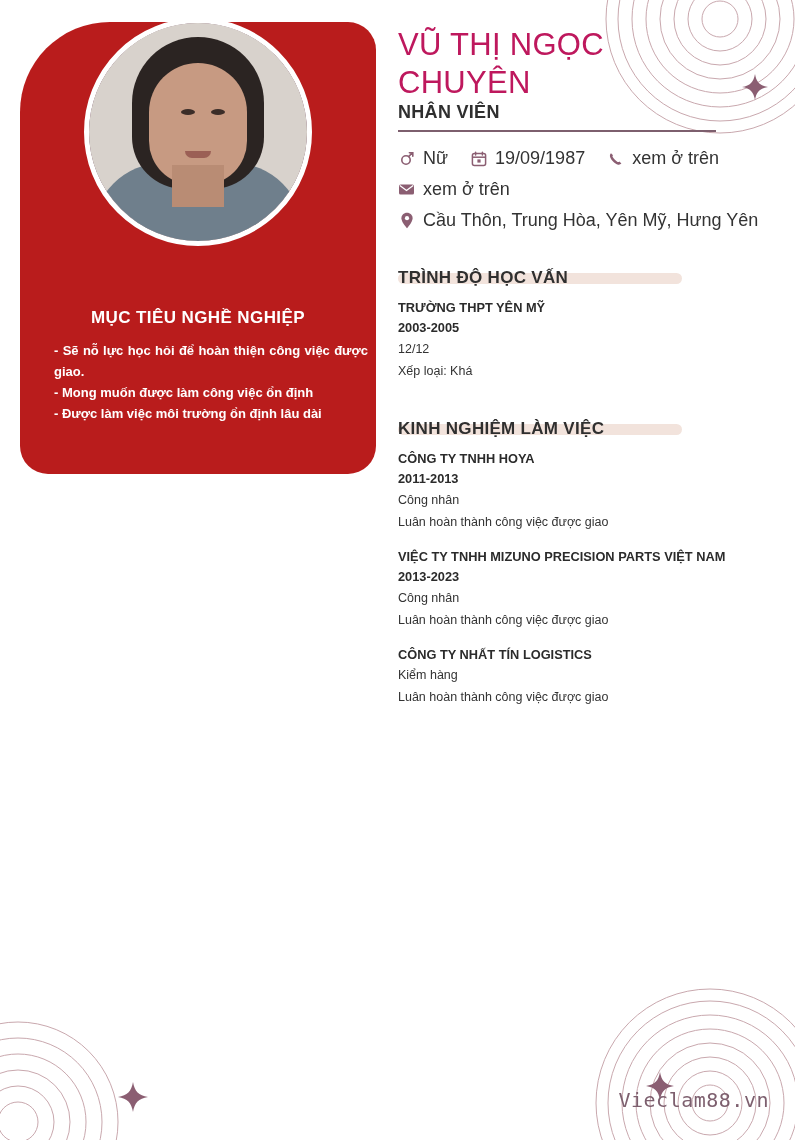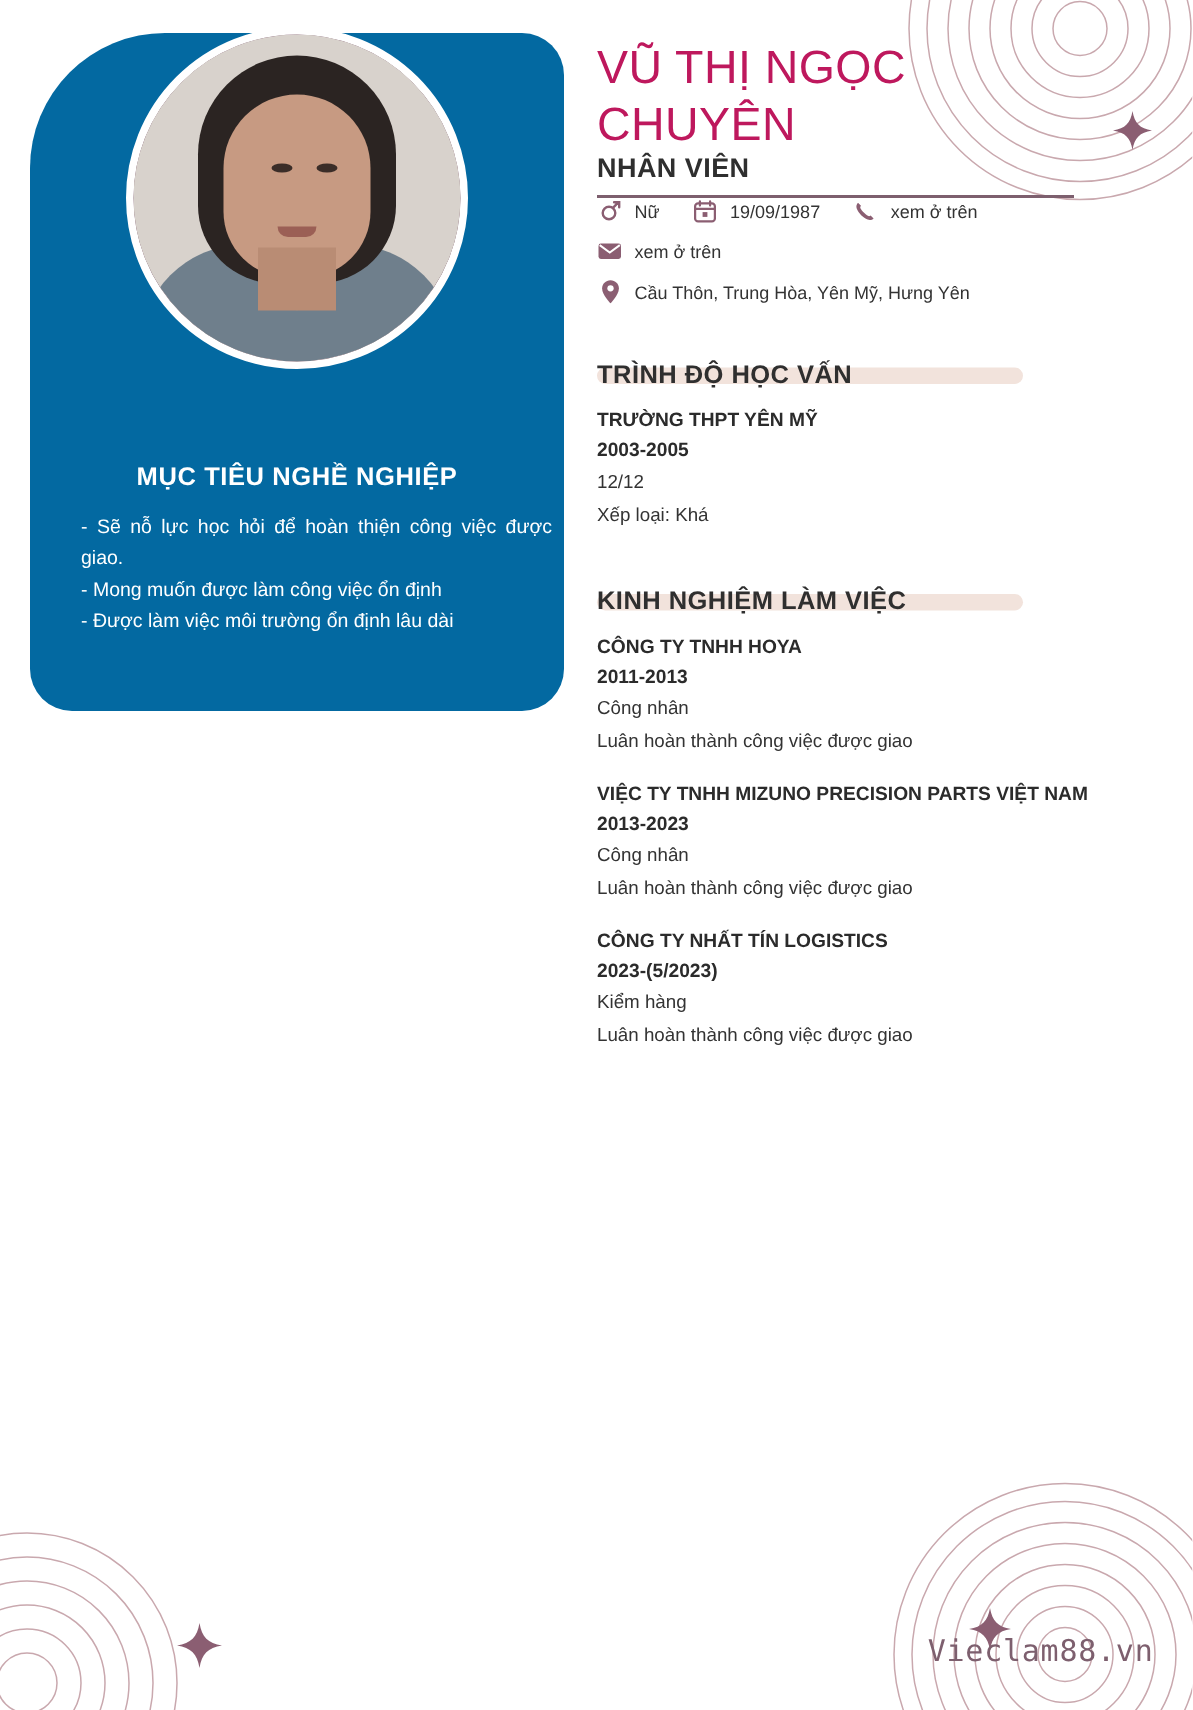--- a/index.html
+++ b/index.html
@@ -38,21 +38,21 @@
   
   .sparkle { position: absolute; pointer-events: none; }
 
   
   .left-card {
     position: absolute;
     left: 20px;
     top: 22px;
     width: 356px;
     height: 452px;
-    background: #0369a1;
+    background: #b91c1c;
     border-radius: 28px 28px 28px 28px;
     border-top-left-radius: 90px;
     color: #fff;
   }
   .photo-wrap {
     position: absolute;
     left: 50%;
     transform: translateX(-50%);
     top: -4px;
     width: 228px;
@@ -137,20 +137,21 @@
     letter-spacing: .4px;
   }
   .left-body {
     position: absolute;
     top: 318px;
     left: 34px;
     right: 8px;
     font-size: 13px;
     line-height: 21px;
     text-align: justify;
+    font-weight: bold;
   }
   .left-body p { margin: 0; }
   .left-regards {
     margin-top: 6px;
     text-align: right;
     padding-right: 60px;
   }
 
   
   .right {
@@ -175,21 +176,22 @@
     color: #2f2f2f;
   }
   .rule {
     margin-top: 7px;
     width: 318px;
     height: 2px;
     background: #7d5f6e;
   }
 
   .contacts {
-    font-size: 12px;
+    margin-top: 16px;
+    font-size: 18px;
     color: #333;
   }
   .crow {
     display: flex;
     align-items: center;
     margin-bottom: 10px;
     flex-wrap: nowrap;
   }
   .citem {
     display: flex;
@@ -454,21 +456,20 @@
 
       <div class="entry">
         <div class="org">VIỆC TY TNHH MIZUNO PRECISION PARTS VIỆT NAM</div>
         <div class="yr">2013-2023</div>
         <div class="ln">Công nhân</div>
         <div class="ln">Luân hoàn thành công việc được giao</div>
       </div>
 
       <div class="entry">
         <div class="org">CÔNG TY NHẤT TÍN LOGISTICS</div>
-        <div class="yr">2023-(5/2023)</div>
         <div class="ln">Kiểm hàng</div>
         <div class="ln">Luân hoàn thành công việc được giao</div>
       </div>
     </div>
 
   </div>
 
   <div class="watermark">Vieclam88.vn</div>
 
 </div>

